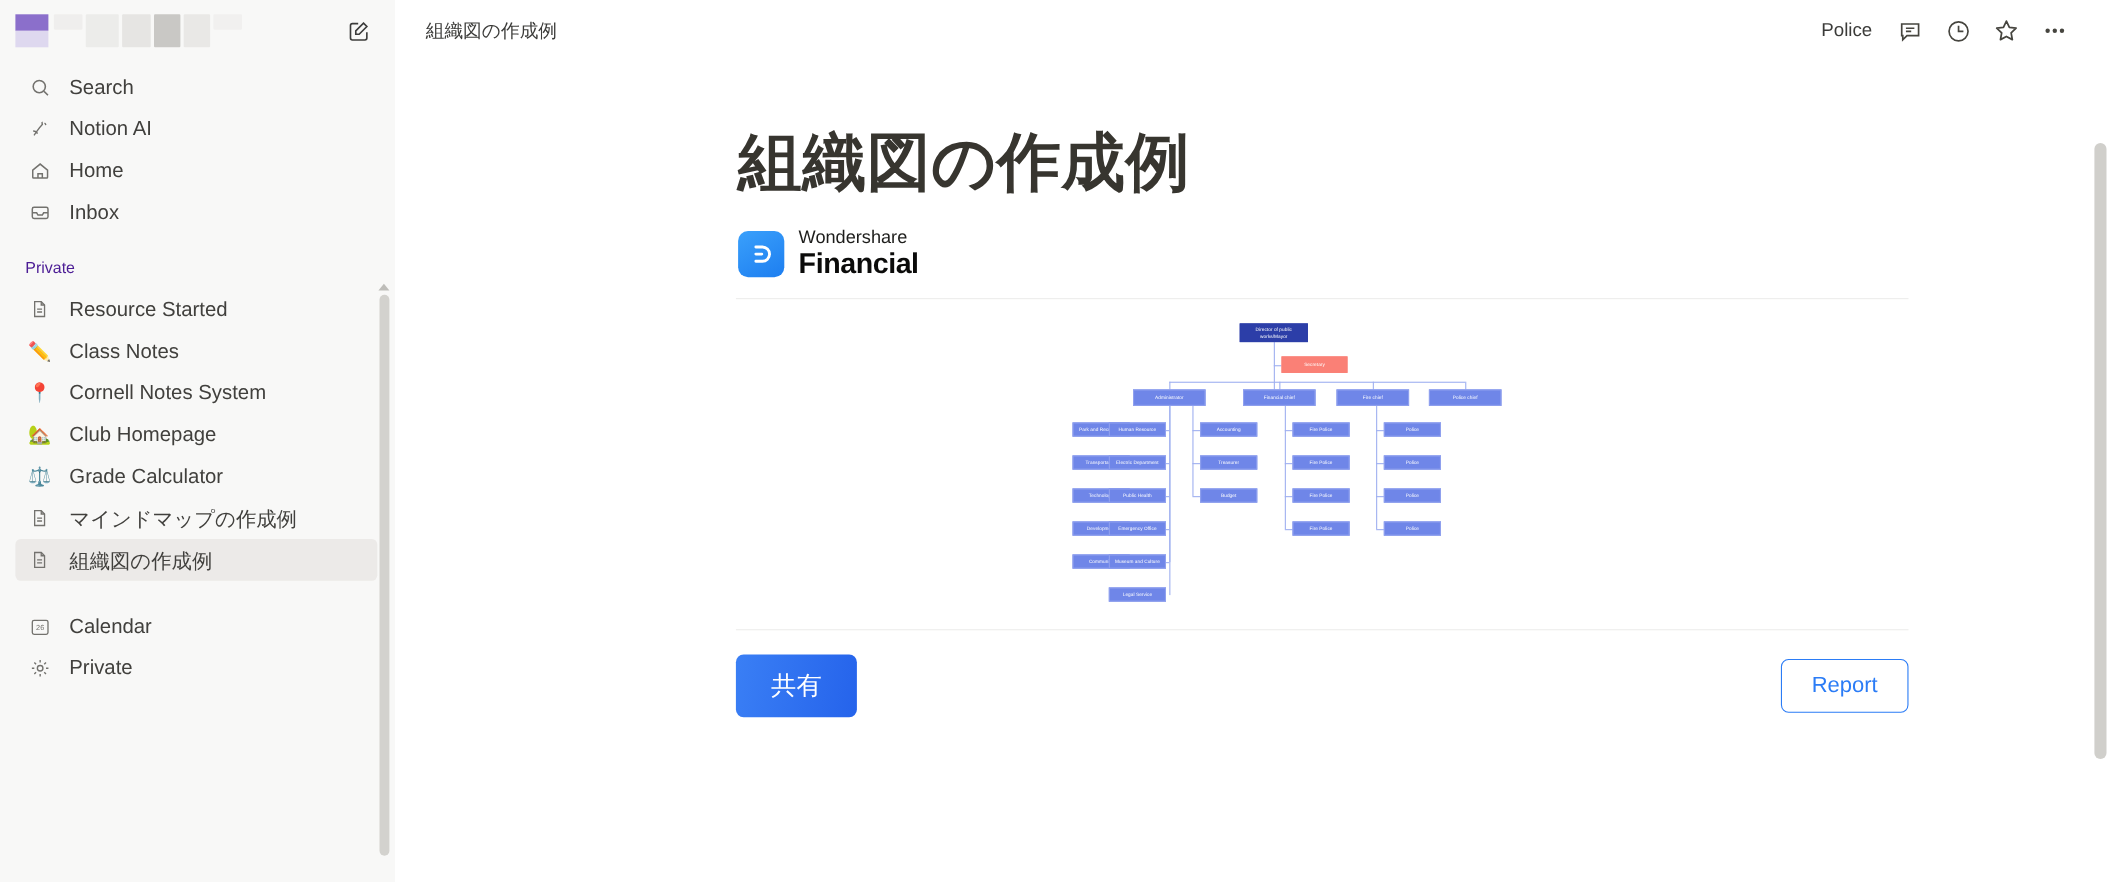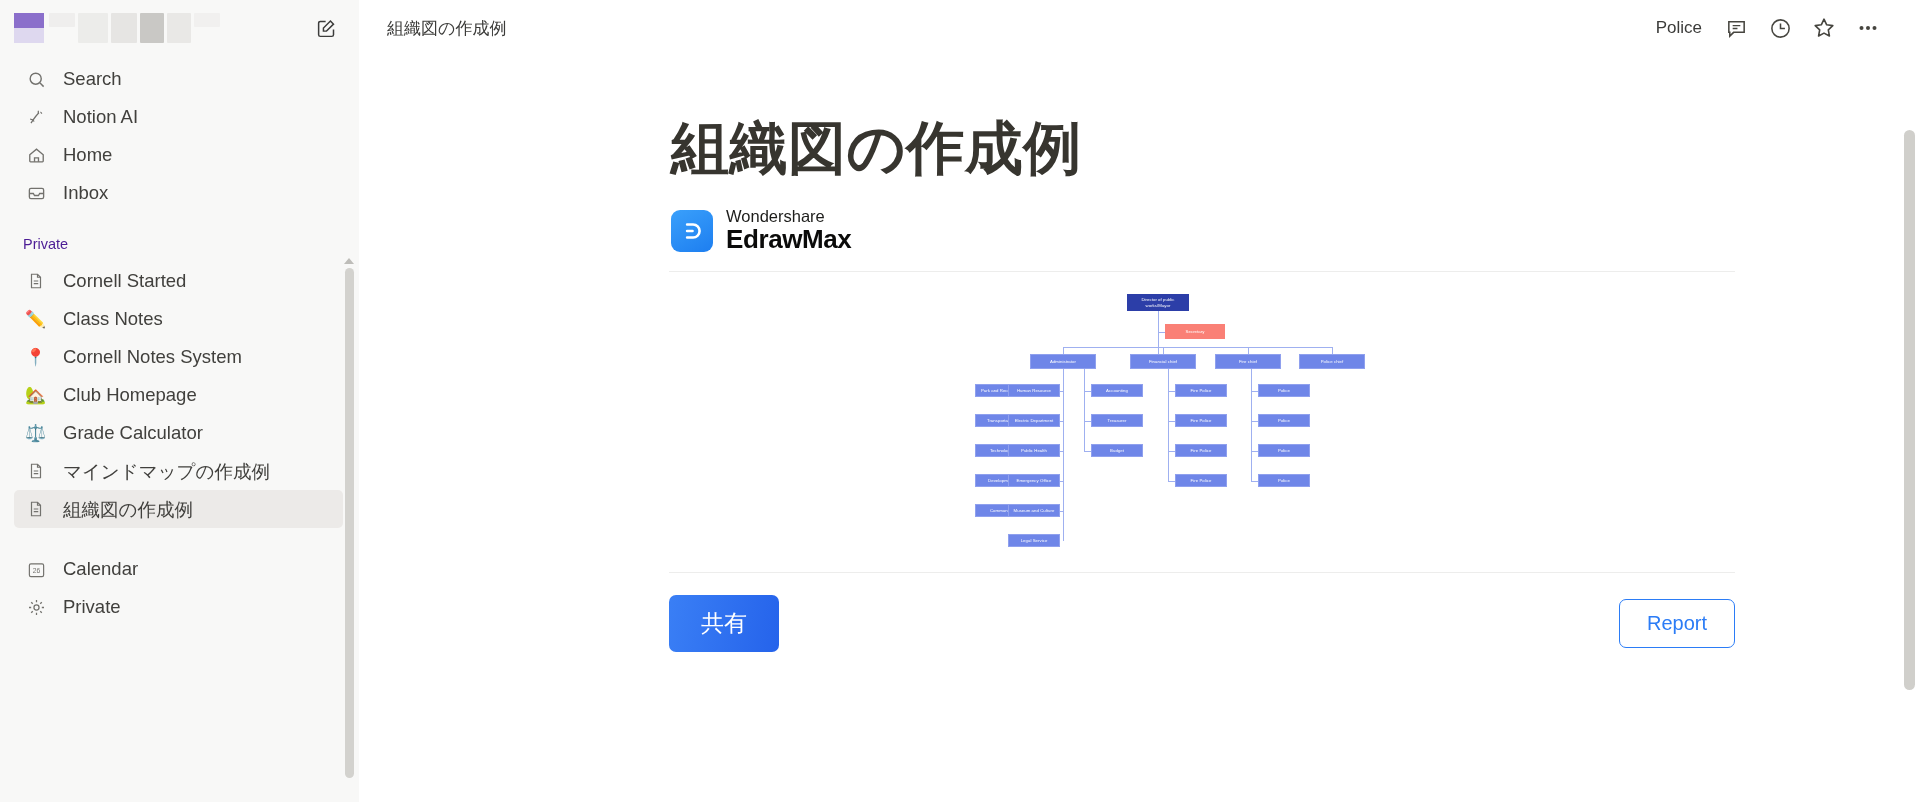--- a/index.html
+++ b/index.html
@@ -291,21 +291,21 @@
       <div class="sb-section">Private</div>
 
       <div class="sb-item">
         <span class="sb-ico">
           <svg width="18" height="18" viewBox="0 0 24 24" fill="none" stroke="currentColor" stroke-width="1.6">
             <path d="M6 3h8l4 4v14H6z"></path>
               <path d="M14 3v4h4"></path>
               <path d="M9 12h6M9 15.5h6"></path>
           </svg>
         </span>
-        <span class="sb-label">Cornell Started</span>
+        <span class="sb-label">Resource Started</span>
       </div>
 
       <div class="sb-item">
         <span class="sb-ico emo">✏️</span>
         <span class="sb-label">Class Notes</span>
       </div>
 
       <div class="sb-item">
         <span class="sb-ico emo">📍</span>
         <span class="sb-label">Cornell Notes System</span>
@@ -412,21 +412,21 @@
 
         <div class="edraw">
           <span class="edraw-mark">
             <svg width="26" height="26" viewBox="0 0 24 24" fill="none" stroke="#ffffff" stroke-width="2.4" stroke-linecap="round">
               <path d="M7.5 6h5.5a6 6 0 0 1 0 12H7.5"></path>
               <path d="M7.5 12h5"></path>
             </svg>
           </span>
           <span class="edraw-txt">
             <span class="edraw-top" style="display:block">Wondershare</span>
-            <span class="edraw-bot" style="display:block">EdrawMax</span>
+            <span class="edraw-bot" style="display:block">Financial</span>
           </span>
         </div>
 
         <div class="hr"></div>
 
         <div class="chartwrap">
           <div class="chart" id="chart">
               <div class="node root" style="left: 152px; top: 5px; width: 62px; height: 17px;">Director of public works/Mayor</div>
               <div class="node sec" style="left: 190px; top: 35px; width: 60px; height: 15px;">Secretary</div>
               <div class="lnk" style="left: 183px; top: 22px; width: 1px; height: 43px;"></div>

